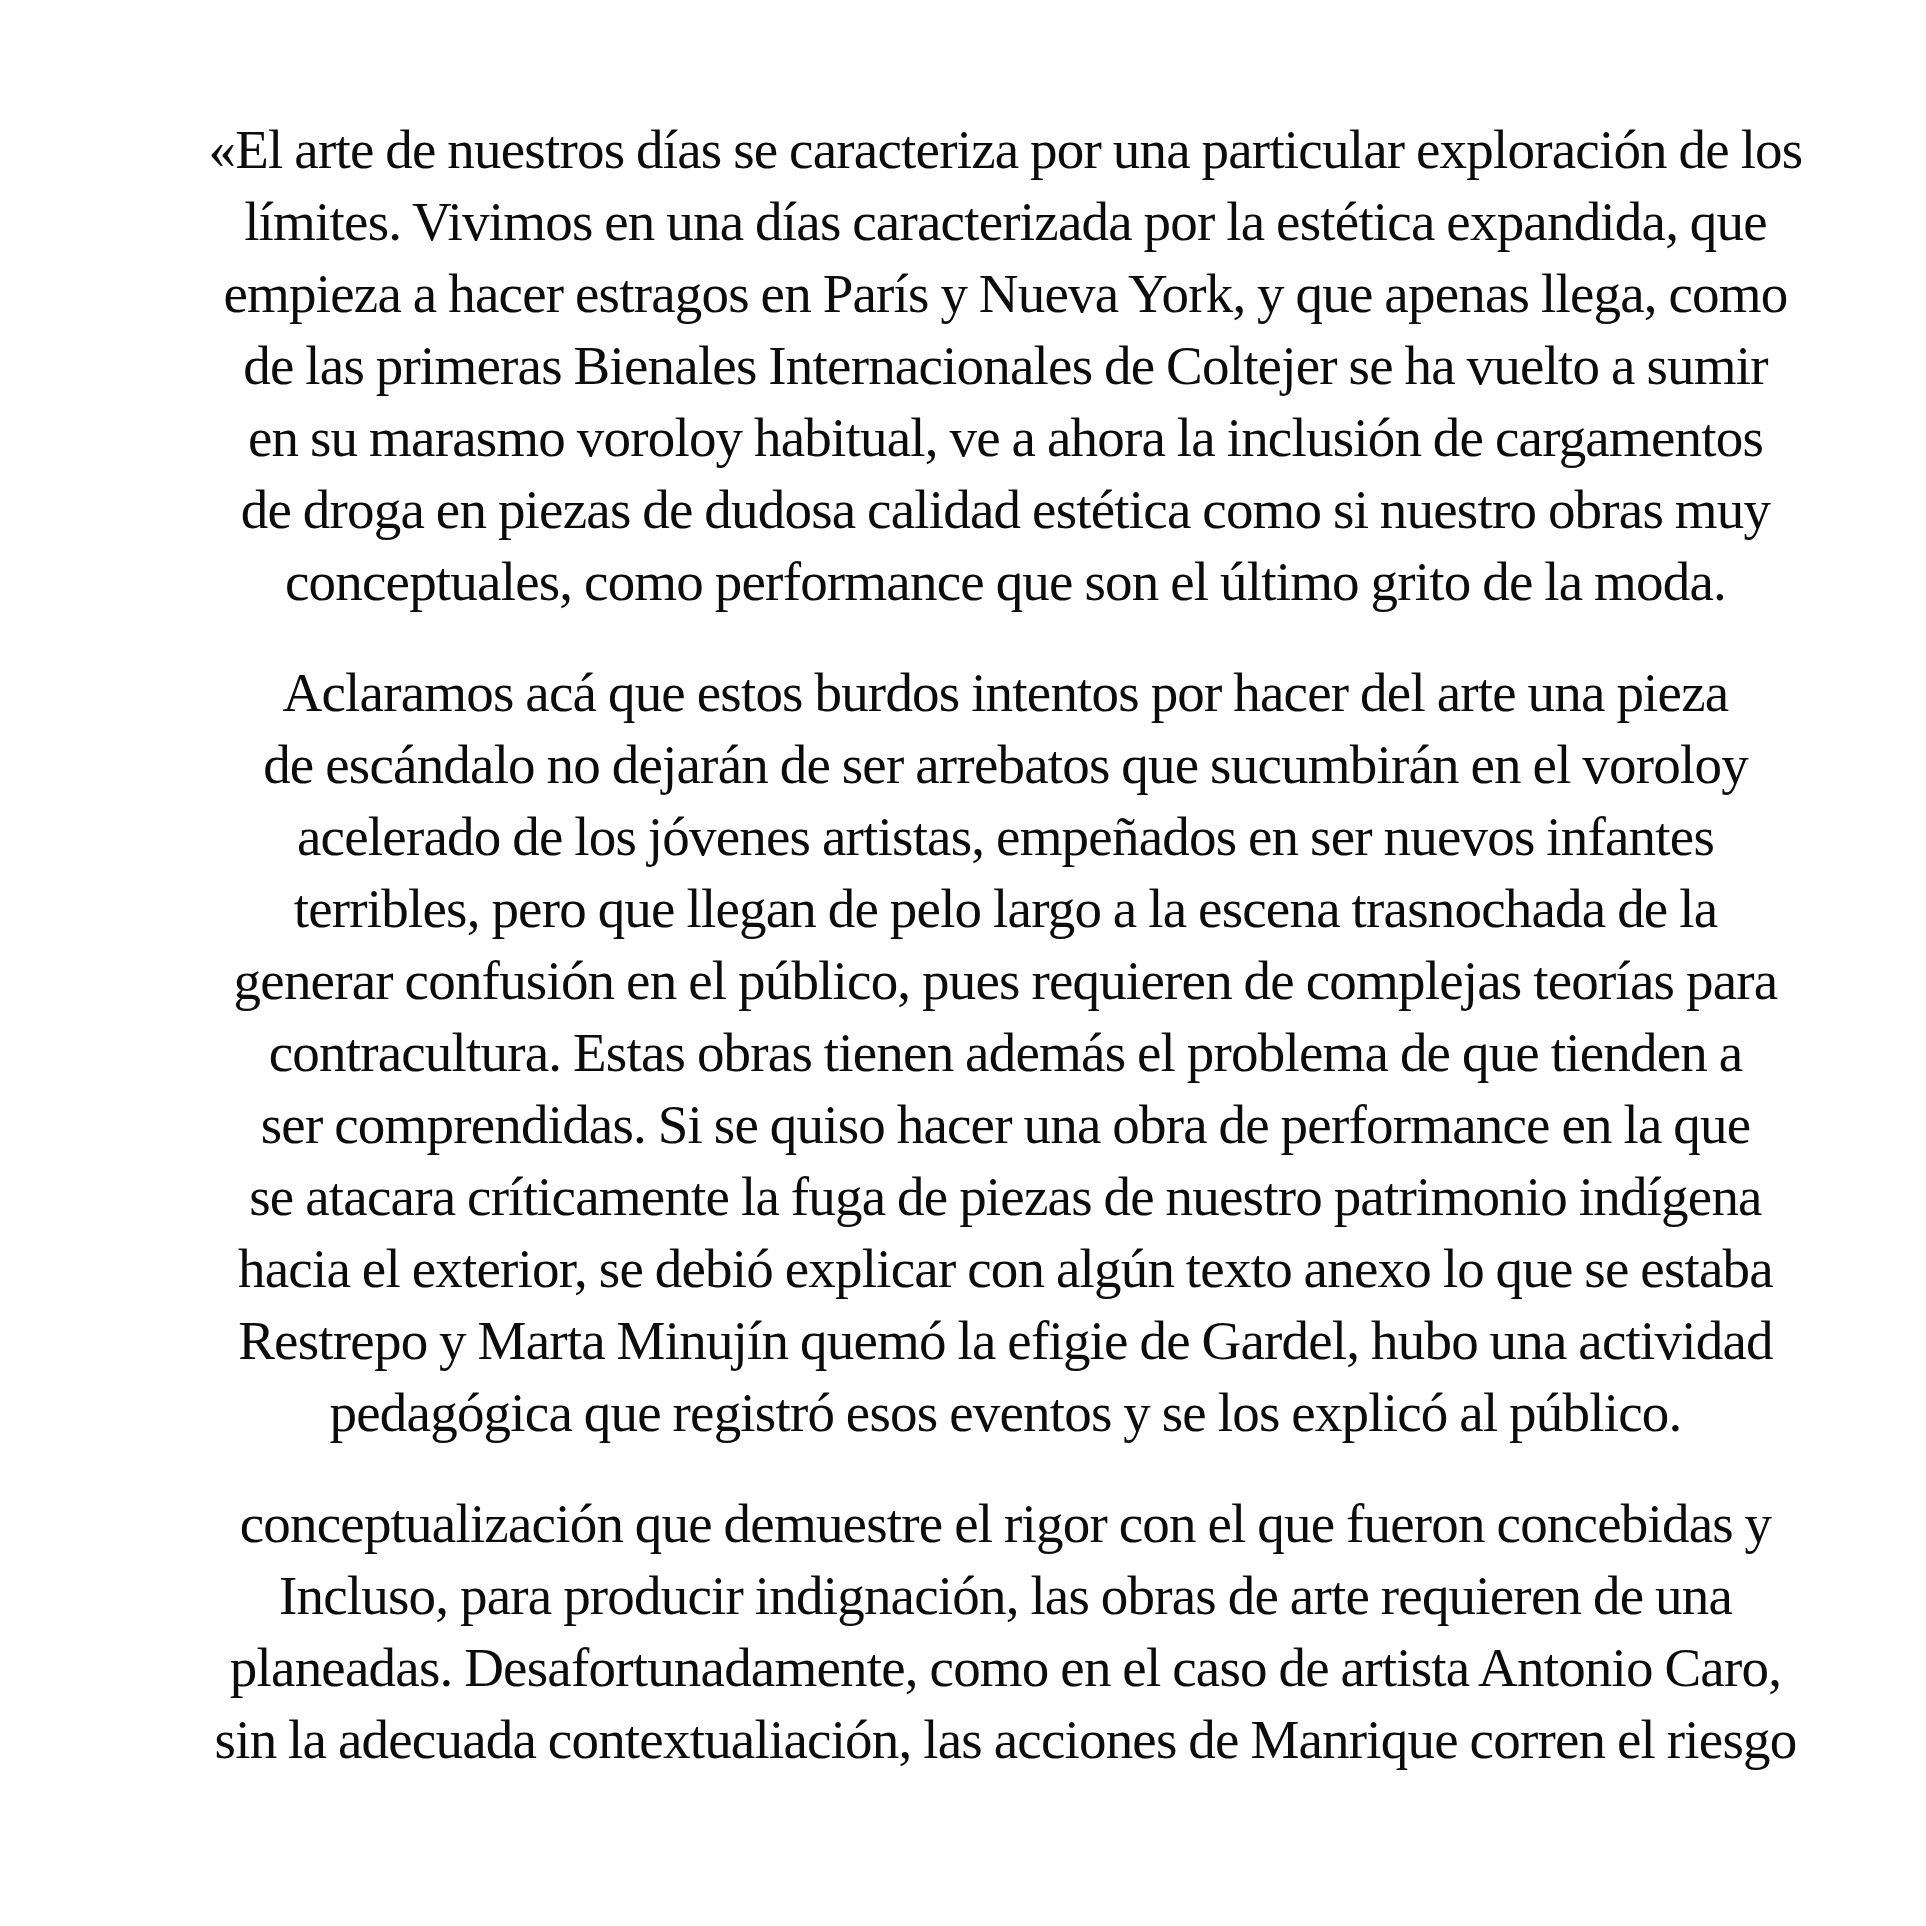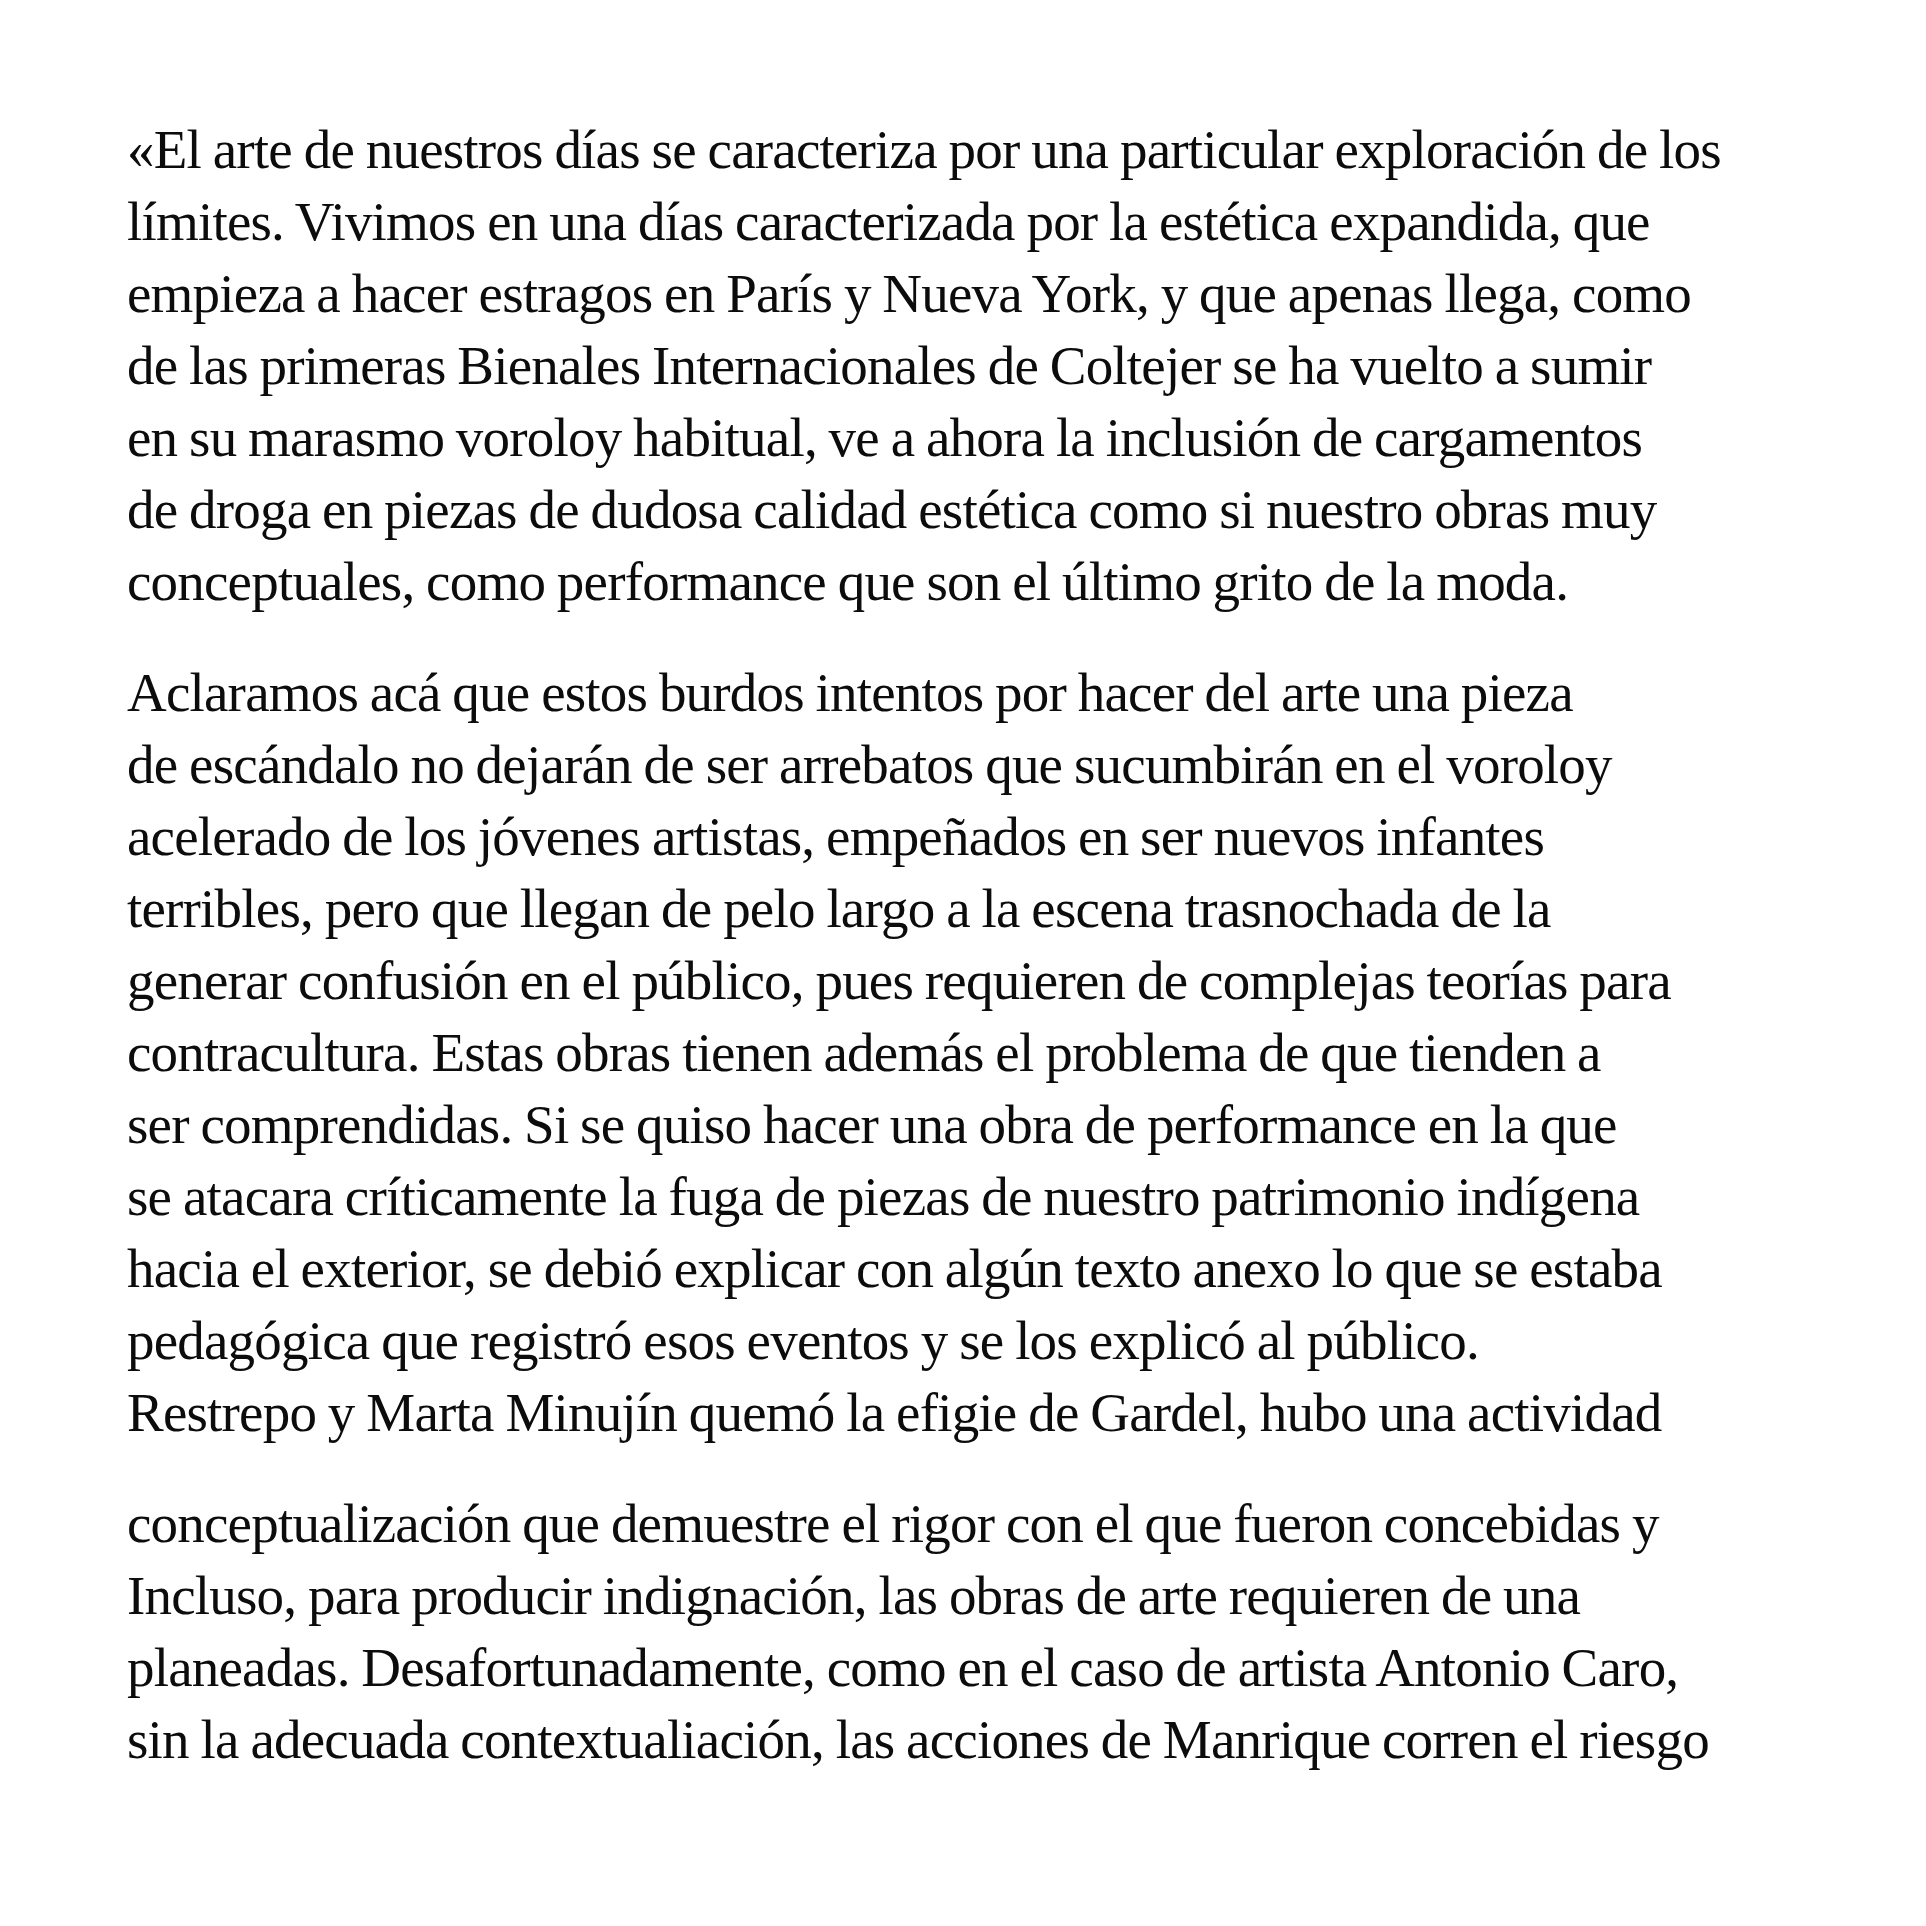--- a/index.html
+++ b/index.html
@@ -22,20 +22,21 @@
   }
   .quote-block {
     position: absolute;
     left: 127px;
     top: 114px;
     width: 1757px;
   }
   .quote-paragraph {
     margin: 0 0 39px 0;
     padding: 0;
+    text-align: center;
   }
   .quote-line {
     white-space: pre;
     font-size: 55px;
     line-height: 72px;
     letter-spacing: -0.8px;
     word-spacing: -1.2px;
     font-weight: normal;
   }
 </style>
@@ -59,22 +60,22 @@
     <div class="quote-paragraph">
       <div class="quote-line">Aclaramos acá que estos burdos intentos por hacer del arte una pieza</div>
       <div class="quote-line">de escándalo no dejarán de ser arrebatos que sucumbirán en el voroloy</div>
       <div class="quote-line">acelerado de los jóvenes artistas, empeñados en ser nuevos infantes</div>
       <div class="quote-line">terribles, pero que llegan de pelo largo a la escena trasnochada de la</div>
       <div class="quote-line">generar confusión en el público, pues requieren de complejas teorías para</div>
       <div class="quote-line">contracultura. Estas obras tienen además el problema de que tienden a</div>
       <div class="quote-line">ser comprendidas. Si se quiso hacer una obra de performance en la que</div>
       <div class="quote-line">se atacara críticamente la fuga de piezas de nuestro patrimonio indígena</div>
       <div class="quote-line">hacia el exterior, se debió explicar con algún texto anexo lo que se estaba</div>
+      <div class="quote-line">Restrepo y Marta Minujín quemó la efigie de Gardel, hubo una actividad</div>
       <div class="quote-line">pedagógica que registró esos eventos y se los explicó al público.</div>
-      <div class="quote-line">Restrepo y Marta Minujín quemó la efigie de Gardel, hubo una actividad</div>
     </div>
 
     <div class="quote-paragraph">
       <div class="quote-line">conceptualización que demuestre el rigor con el que fueron concebidas y</div>
       <div class="quote-line">Incluso, para producir indignación, las obras de arte requieren de una</div>
       <div class="quote-line">planeadas. Desafortunadamente, como en el caso de artista Antonio Caro,</div>
       <div class="quote-line">sin la adecuada contextualiación, las acciones de Manrique corren el riesgo</div>
 
     </div>
 

